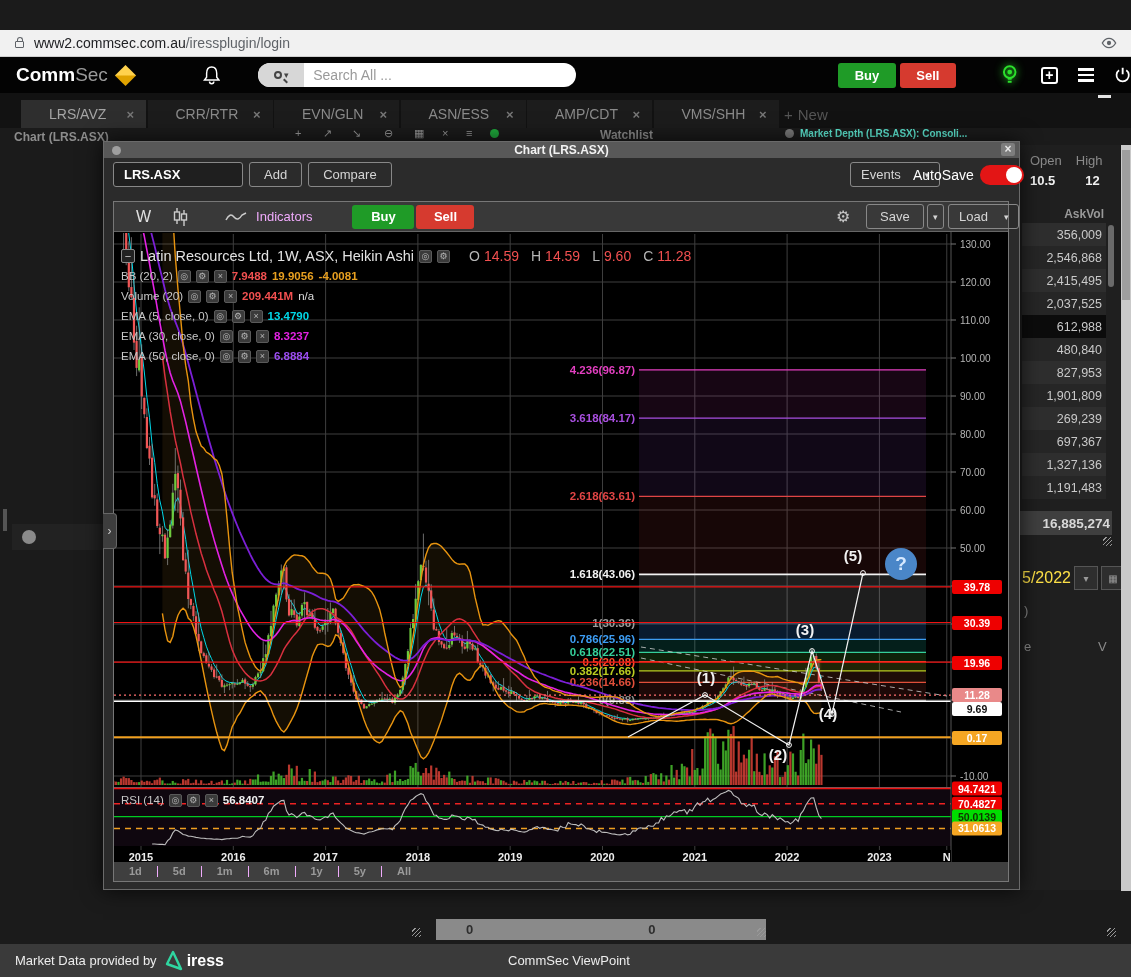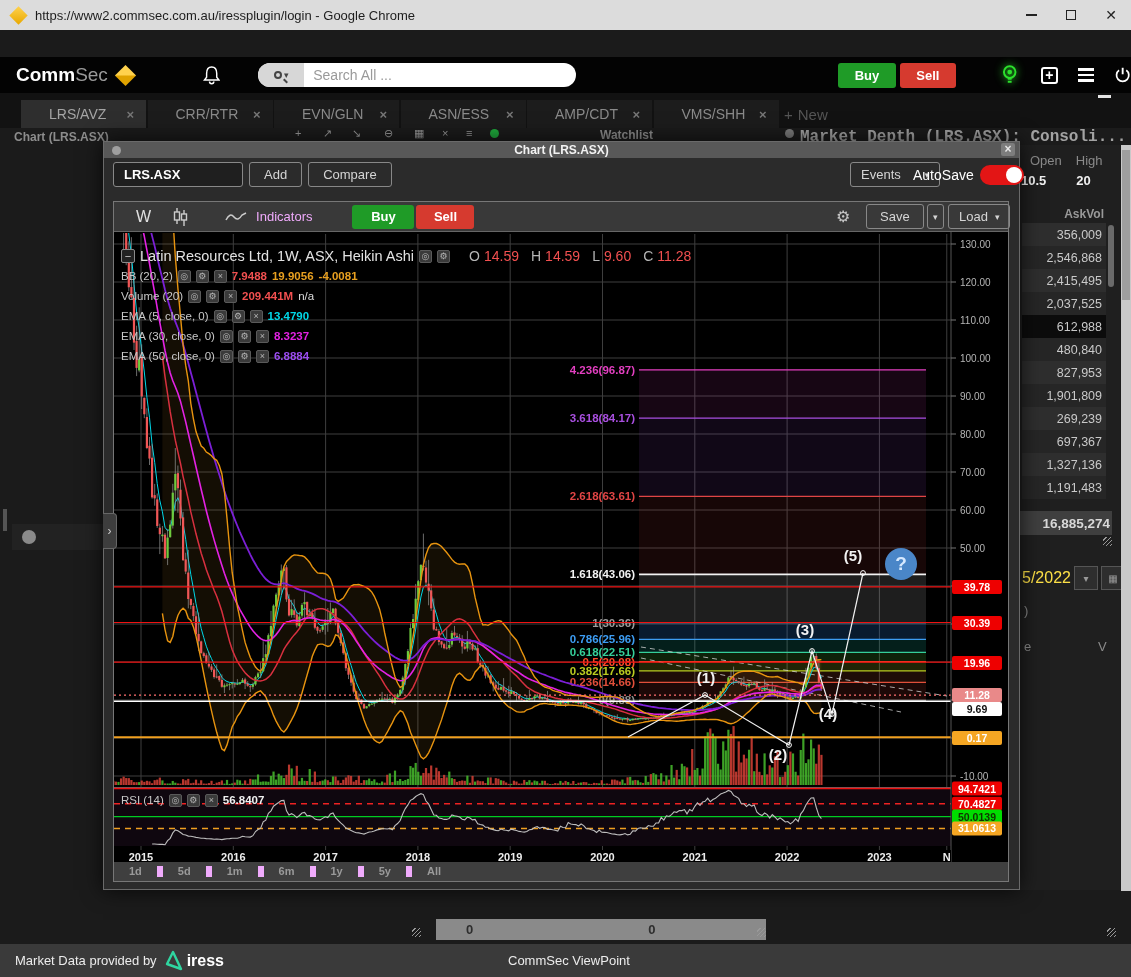--- a/index.html
+++ b/index.html
@@ -58,21 +58,21 @@
   #minidash { position:absolute; left:1098px; top:2px; width:13px; height:3px; background:#e5e5e5; }
 
   
   #dock-title { left:14px; top:130px; font-size:12px; font-weight:bold; color:#8d8d8d; }
   #wl-strip { left:290px; top:128px; width:841px; height:14px; color:#8a8a8a; font-size:11px; }
   #wl-strip .ic { position:absolute; top:-1px; font-size:11px; color:#9a9a9a; }
   .gdot { width:9px; height:9px; border-radius:50%; background:#1fa83c; }
   .graydot { width:9px; height:9px; border-radius:50%; background:#7a7a7a; }
   #wl-title { position:absolute; left:310px; top:0px; font-size:12px; font-weight:bold; color:#8d8d8d; }
   #md-dot { position:absolute; left:495px; top:1px; }
-  #md-title { position:absolute; left:510px; top:0; font-size:16px; font-weight:bold; color:#a3a3a3; white-space:nowrap;font-family:Liberation Mono, monospace; }
+  #md-title { position:absolute; left:510px; top:0; font-size:10px; font-weight:bold; color:#5eead4; white-space:nowrap; }
   #edge-handle { left:3px; top:509px; width:3px; height:22px; border-left:2px solid #555; border-right:2px solid #555; }
   #edge-row { left:12px; top:524px; width:100px; height:26px; background:#222; display:flex; align-items:center; }
   #edge-row .d { width:14px; height:14px; border-radius:50%; background:#8a8a8a; margin-left:10px; }
 
   
   #rpanel { left:1020px; top:145px; width:100px; height:745px; background:#1f1f1f; font-size:12px; color:#ccc; }
   #rpanel .hdr { position:absolute; top:8px; left:0; width:100%; display:flex; }
   #rpanel .hl { color:#8a8a8a; font-size:13px; }
   #rpanel .hv { color:#f0f0f0; font-size:13px; font-weight:bold; }
   #askvol-hdr { position:absolute; top:62px; right:16px; color:#999; font-weight:bold; font-size:12px; }
@@ -118,24 +118,24 @@
   #cw-frame { position:absolute; left:9px; top:59px; width:896px; height:681px; border:1px solid #777; background:#000; }
   #cw-toolbar2 { position:absolute; left:0; top:0; width:100%; height:30px; background:#393939; display:flex; align-items:center; border-bottom:1px solid #666; }
   #tf-w { margin-left:22px; color:#e0e0e0; font-size:16px; }
   #candle-ic { margin-left:22px; } #wave-ic { margin-left:36px; }
   #ind-lbl { margin-left:9px; color:#f0abfc; font-size:13px; }
   #buy-cw { margin-left:40px; width:62px; height:24px; background:#1f9b27; border-radius:3px; }
   #sell-cw { margin-left:2px; width:58px; height:24px; background:#d63a2f; border-radius:3px; }
   #gear-cw { position:absolute; left:722px; color:#c5c5c5; font-size:16px; }
   #save-btn { position:absolute; left:752px; padding:0 13px; margin:0; }
   #save-caret { position:absolute; left:813px; padding:0 5px; margin:0; font-size:9px; }
-  #load-btn { position:absolute; left:834px; padding:0 10px; margin:0; gap:7px; }
+  #load-btn { position:absolute; left:834px; padding:0 10px; margin:0; gap:16px; }
   #chart-svg { position:absolute; left:0; top:30px; }
   #range-row { position:absolute; left:0; bottom:0; width:100%; height:19px; background:#3f3f3f; display:flex; align-items:center; }
-  .rng { color:#9a9a9a; font-size:11px; font-weight:bold; padding:0 15px; border-right:6px solid #f0abfc; line-height:11px; }
+  .rng { color:#9a9a9a; font-size:11px; font-weight:bold; padding:0 15px; border-right:1px solid #f0abfc; line-height:11px; }
   .rng:last-child { border-right:none; }
   #chevron-tab { position:absolute; left:-1px; top:371px; width:14px; height:36px; background:#3d3d3d; border:1px solid #666; border-left:none; border-radius:0 4px 4px 0; color:#ccc; font-size:12px; display:flex; align-items:center; justify-content:center; }
 
   
   #legend { position:absolute; left:7px; top:44px; }
   .lrow { display:flex; align-items:center; gap:5px; height:20px; white-space:nowrap; }
   .lrow .nm { color:#c8c8c8; font-size:11.5px; }
   #l-title .nm { color:#e2e2e2; font-size:14.5px; }
   .ibox { width:13px; height:13px; background:#3a3a3a; border:1px solid #5a5a5a; border-radius:2px; color:#b5b5b5; font-size:9px; line-height:11px; text-align:center; display:inline-block; }
   .cbox { width:14px; height:14px; border:1px solid #8a8a8a; border-radius:2px; color:#cfcfcf; font-size:11px; line-height:12px; text-align:center; background:#222; }
@@ -143,34 +143,30 @@
   .ohlc { display:flex; gap:4px; margin-left:14px; font-size:14px; }
   .ohlc .k { color:#b5b5b5; } .ohlc .r { color:#f25050; margin-right:8px; }
   #rsi-legend { position:absolute; left:7px; top:588px; }
   svg text { font-family:"Liberation Sans",sans-serif; }
 </style>
 </head>
 <body>
 
 <div id="screen">
 
-  <div class="abs" id="titlebar">
-    <div class="fav"></div>
-    <div class="ttl">https://www2.commsec.com.au/iressplugin/login - Google Chrome</div>
-    <div class="winbtns">
-      <div class="winbtn">
-          <div class="mini"></div>
-        </div>
-      <div class="winbtn">
-          <div class="maxi"></div>
-        </div>
-      <div class="winbtn">✕</div>
-    </div>
+
+  <div class="abs" id="urlbar">
+    <div class="lock"></div>
+    <span class="dom">www2.commsec.com.au</span>
+    <span class="pth">/iressplugin/login</span>
+    <svg class="eye" viewBox="0 0 24 24">
+      <path d="M12 5 C6 5 2 12 2 12 C2 12 6 19 12 19 C18 19 22 12 22 12 C22 12 18 5 12 5 Z" fill="none" stroke="#5f6368" stroke-width="2"></path>
+      <circle cx="12" cy="12" r="3.2" fill="#5f6368"></circle>
+    </svg>
   </div>
-
 
   <div class="abs" id="appheader">
     <div id="logo">
       <span class="b">Comm</span>
       <span class="l">Sec</span>
       <div class="dia"></div>
     </div>
     <svg id="bell" width="18" height="20" viewBox="0 0 24 26">
       <path d="M12 2 C7 2 5 6 5 11 L5 16 L2 20 L22 20 L19 16 L19 11 C19 6 17 2 12 2 Z" fill="none" stroke="#fff" stroke-width="2"></path>
       <path d="M9 22 a3 3 0 0 0 6 0" fill="none" stroke="#fff" stroke-width="2"></path>
@@ -253,22 +249,22 @@
   <div class="abs" id="edge-row">
       <div class="d"></div>
     </div>
 
   <div class="abs" id="rpanel">
     <div class="hdr">
       <span class="hl" style="margin-left:10px">Open</span>
       <span class="hl" style="margin-left:14px">High</span>
     </div>
     <div class="hdr" style="top:28px">
-      <span class="hv" style="margin-left:1px">10.5</span>
-      <span class="hv" style="margin-left:30px">20</span>
+      <span class="hv" style="margin-left:10px">10.5</span>
+      <span class="hv" style="margin-left:30px">12</span>
     </div>
     <div id="askvol-hdr">AskVol</div>
     <div id="askvol-rows">
         <div class="avrow">356,009</div>
         <div class="avrow">2,546,868</div>
         <div class="avrow">2,415,495</div>
         <div class="avrow">2,037,525</div>
         <div class="avrow">612,988</div>
         <div class="avrow">480,840</div>
         <div class="avrow">827,953</div>

